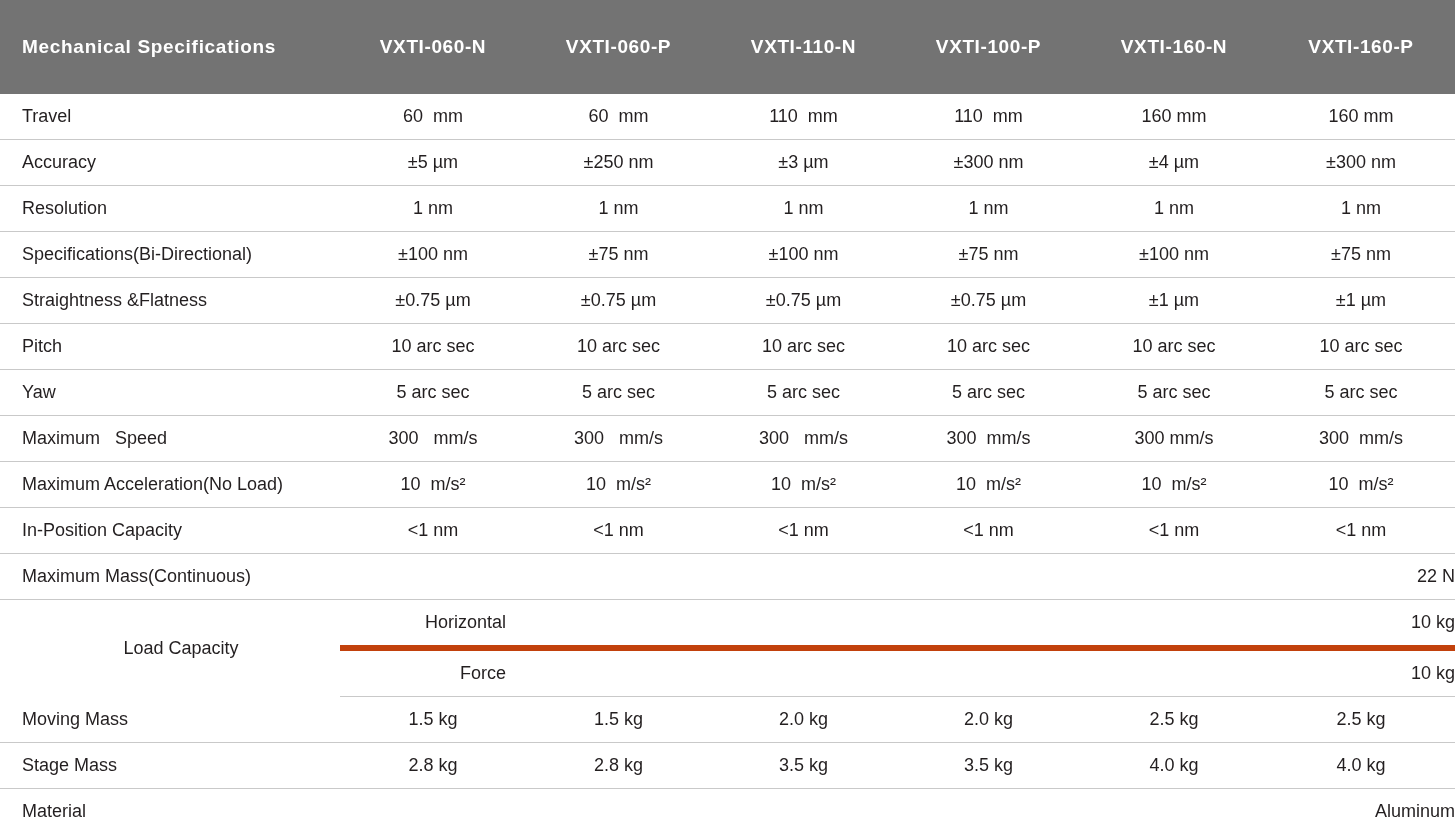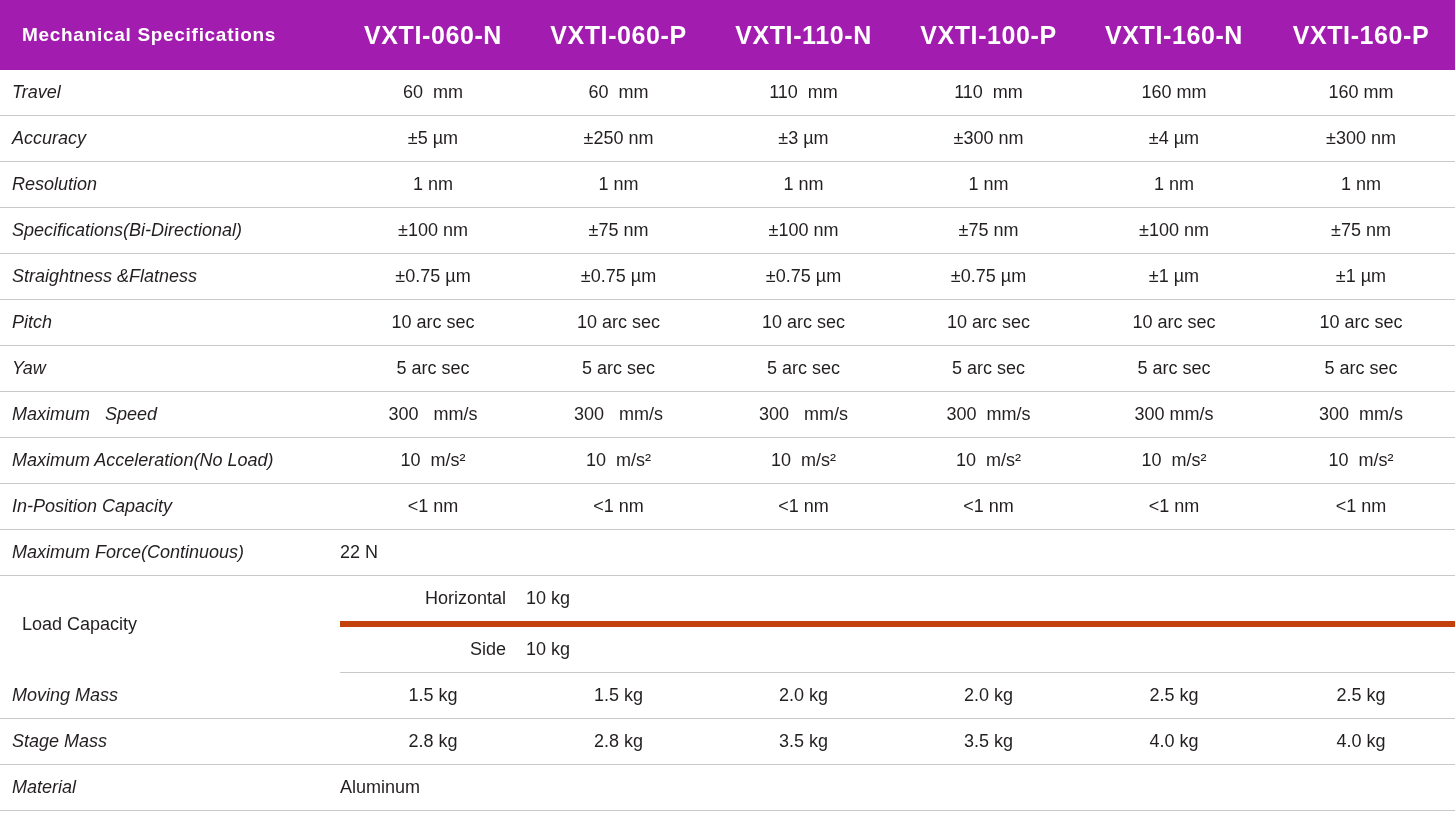--- a/index.html
+++ b/index.html
@@ -16,59 +16,58 @@
   }
 
   .spec-table {
     width: 1455px;
     border-collapse: collapse;
     table-layout: fixed;
   }
 
   
   thead th {
-    background: #a21caf;
+    background: #737373;
     color: #ffffff;
     font-weight: bold;
     font-size: 19px;
     height: 62px;
     vertical-align: middle;
-    padding: 4px;
+    padding: 16px;
   }
   th.spec-head {
     text-align: left;
     padding-left: 22px;
     letter-spacing: 0.7px;
     font-size: 19px;
   }
   th.model-head {
     text-align: center;
     letter-spacing: 0.6px;
-    font-size: 25px;
+    font-size: 19px;
   }
 
   
   tbody td {
     border-bottom: 1px solid #c9c9c9;
     font-size: 18px;
     height: 45px;
     vertical-align: middle;
     padding: 0;
     color: #231f20;
   }
   td.label {
     text-align: left;
-    padding-left: 12px;
-    font-style: italic;
+    padding-left: 22px;
   }
   td.val {
     text-align: center;
   }
   td.span-val {
-    text-align: left;
+    text-align: right;
   }
   tbody tr:last-child td {
     border-bottom: 2px solid #3b3b3b;
   }
 
   
   td.load-label {
     text-align: left;
     padding-left: 22px;
     border-bottom: 1px solid #c9c9c9;
@@ -77,20 +76,21 @@
   td.sub-label {
     text-align: right;
     padding-right: 20px;
   }
   tr.load-top td.sub-label,
   tr.load-top td.span-val {
     border-bottom: 6px solid #c2410c;
   }
   tr.load-top td.load-label {
     border-bottom: none;
+    text-align: center;
   }
   .nw { white-space: pre; }
 </style>
 </head>
 <body>
 
 <table class="spec-table">
   <colgroup>
     <col style="width:340px">
     <col style="width:186px">
@@ -209,32 +209,32 @@
       <td class="label">In-Position Capacity</td>
       <td class="val nw">&lt;1 nm</td>
       <td class="val nw">&lt;1 nm</td>
       <td class="val nw">&lt;1 nm</td>
       <td class="val nw">&lt;1 nm</td>
       <td class="val nw">&lt;1 nm</td>
       <td class="val nw">&lt;1 nm</td>
     </tr>
 
     <tr>
-      <td class="label">Maximum Force(Continuous)</td>
+      <td class="label">Maximum Mass(Continuous)</td>
       <td class="span-val" colspan="6">22 N</td>
     </tr>
 
     <tr class="load-top">
       <td class="load-label" rowspan="2">Load Capacity</td>
       <td class="sub-label">Horizontal</td>
       <td class="span-val" colspan="5">10 kg</td>
     </tr>
 
     <tr>
-      <td class="sub-label">Side</td>
+      <td class="sub-label">Force</td>
       <td class="span-val" colspan="5">10 kg</td>
     </tr>
 
     <tr>
       <td class="label">Moving Mass</td>
       <td class="val nw">1.5 kg</td>
       <td class="val nw">1.5 kg</td>
       <td class="val nw">2.0 kg</td>
       <td class="val nw">2.0 kg</td>
       <td class="val nw">2.5 kg</td>

